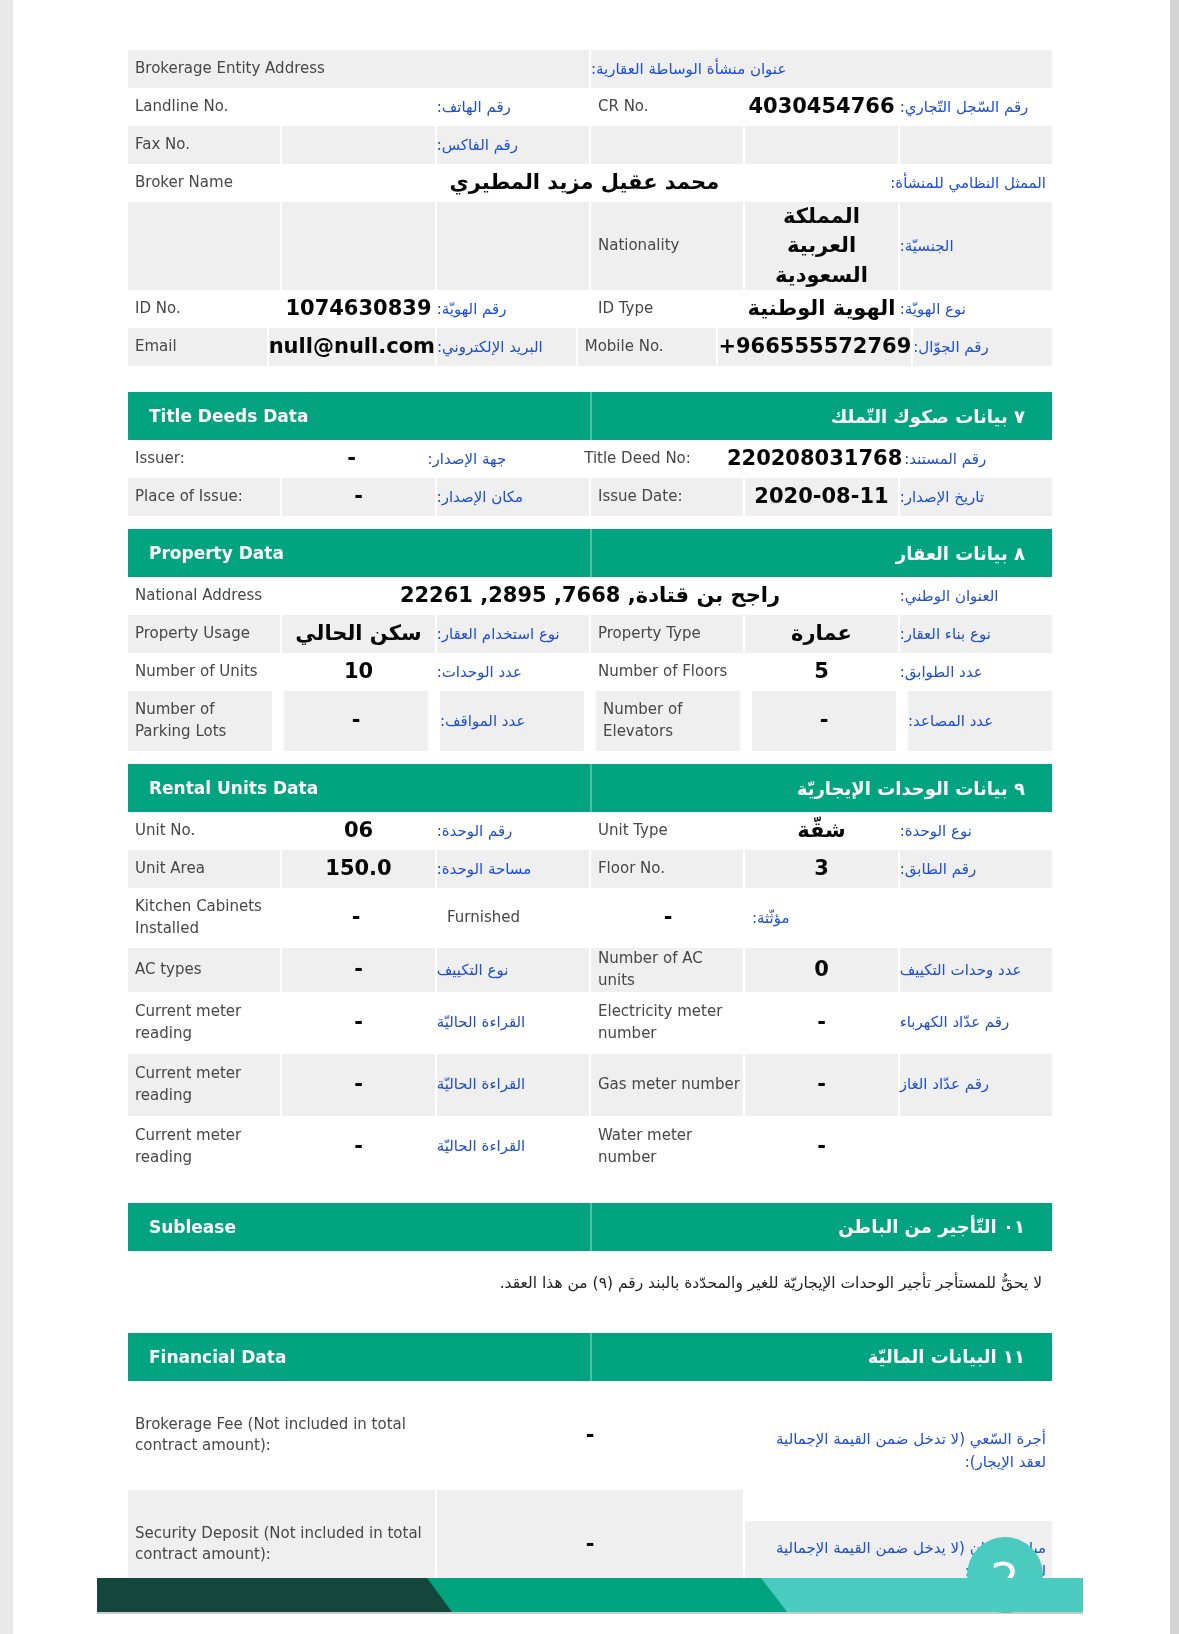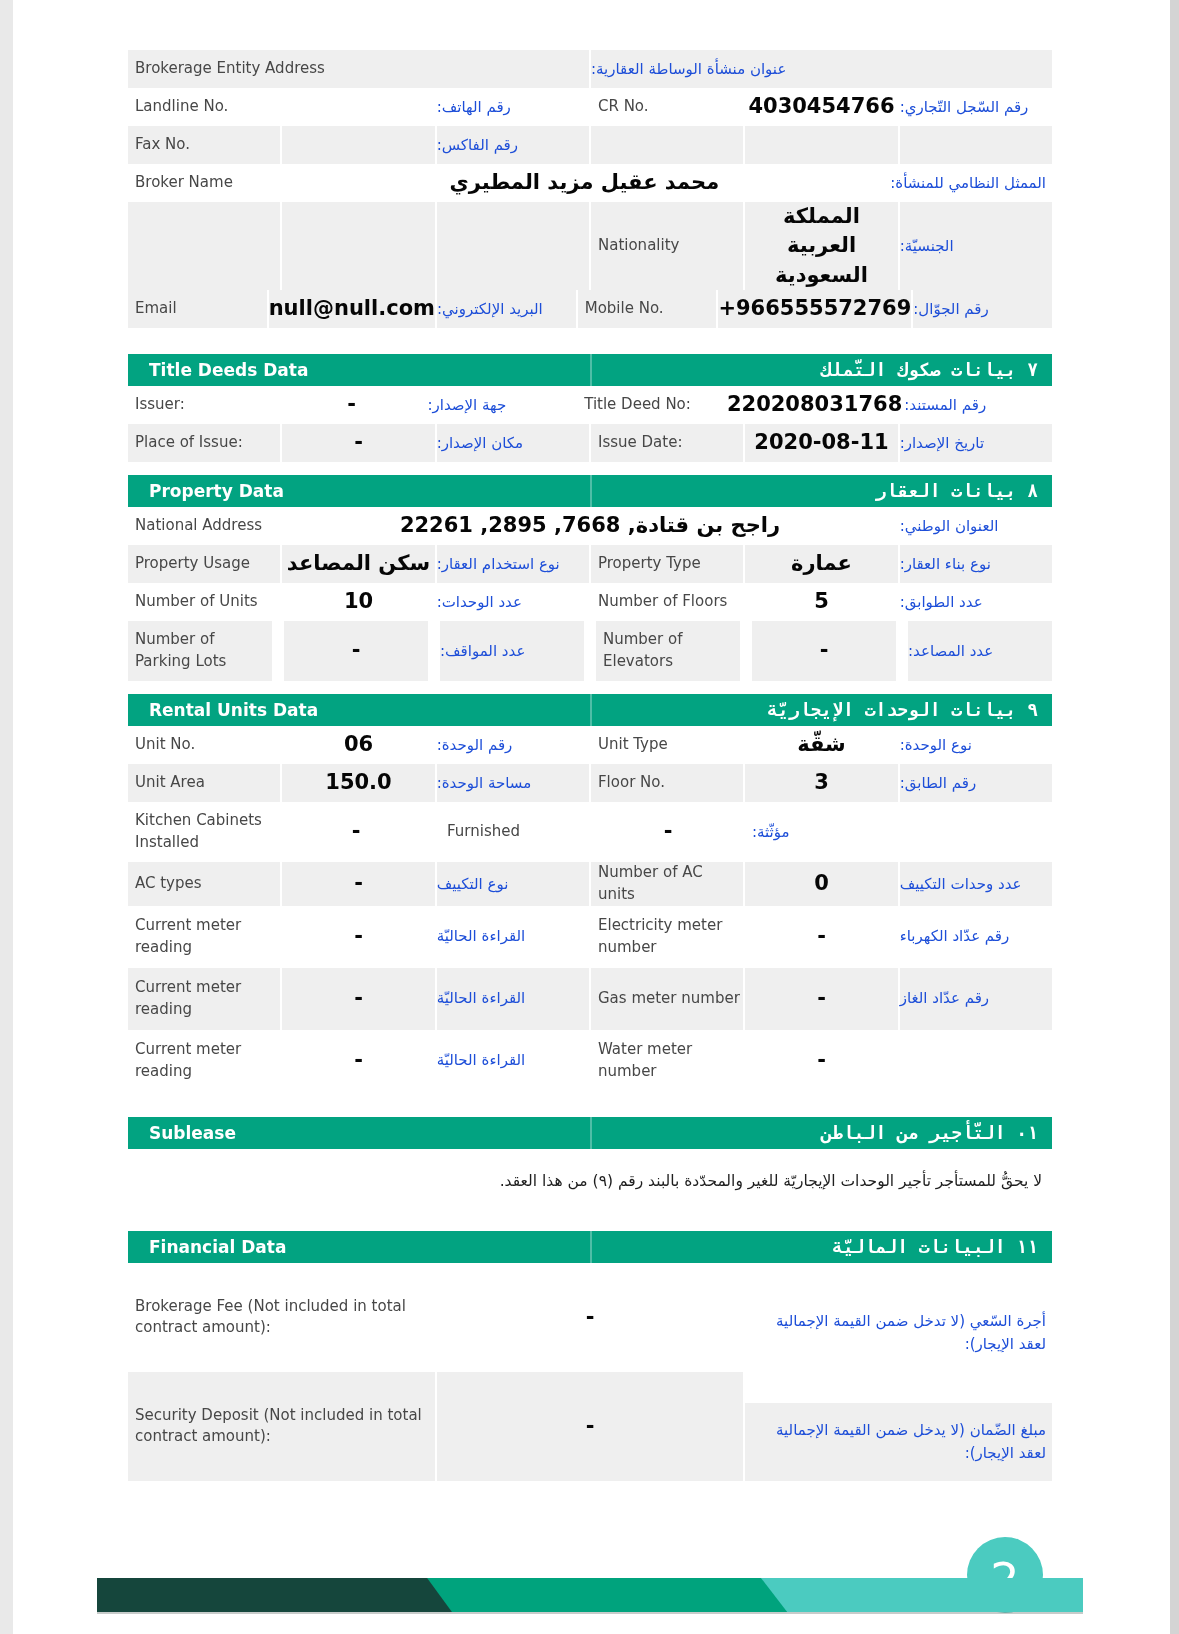--- a/index.html
+++ b/index.html
@@ -37,27 +37,27 @@
   .sp1-3{grid-column:1/4;}
   .sp4-6{grid-column:4/7;}
   .sp2-5{grid-column:2/6;}
   .sp1-2{grid-column:1/3;}
   .sp3-4{grid-column:3/5;}
   .sp5-6{grid-column:5/7;margin-top:31px;}
   .nowrap{white-space:nowrap;}
 
   
   .sec-h{
-    position:relative;height:32px;background:#02a381;
+    position:relative;height:48px;background:#02a381;
     display:flex;align-items:center;justify-content:space-between;
     color:#ffffff;font-weight:bold;
   }
   .sec-h .divider{position:absolute;left:50%;top:0;bottom:0;width:2px;background:rgba(255,255,255,0.30);}
   .h-en{padding-left:21px;font-size:17px;}
-  .h-ar{padding-right:14px;font-size:18px;direction:rtl;font-family:Liberation Mono, monospace;}
+  .h-ar{padding-right:27px;font-size:18px;direction:rtl;}
 
   .gap26{height:26px;} .gap13{height:13px;} .gap25{height:25px;} .gap38{height:38px;}
 
   .sublease-text{
     margin-top:21px;
     direction:rtl;text-align:right;
     padding-right:10px;
     font-size:15.5px;color:#1e1e1e;line-height:1.5;
   }
 
@@ -121,20 +121,28 @@
         <div class="cell ar nowrap">الممثل النظامي للمنشأة:</div>
       </div>
       <div class="row gray h62">
         <div class="cell"></div>
         <div class="cell"></div>
         <div class="cell"></div>
         <div class="cell en">Nationality</div>
         <div class="cell val">المملكة العربية السعودية</div>
         <div class="cell ar">الجنسيّة:</div>
       </div>
+      <div class="row h38">
+        <div class="cell en">ID No.</div>
+        <div class="cell val">1074630839</div>
+        <div class="cell ar">رقم الهويّة:</div>
+        <div class="cell en">ID Type</div>
+        <div class="cell val">الهوية الوطنية</div>
+        <div class="cell ar">نوع الهويّة:</div>
+      </div>
       <div class="row gray h38">
         <div class="cell en">Email</div>
         <div class="cell val">null@null.com</div>
         <div class="cell ar">البريد الإلكتروني:</div>
         <div class="cell en">Mobile No.</div>
         <div class="cell val">+966555572769</div>
         <div class="cell ar">رقم الجوّال:</div>
       </div>
     </div>
 
@@ -172,21 +180,21 @@
         <span class="divider"></span>
         <span class="h-ar">٨ بيانات العقار</span>
       </div>
       <div class="row h38">
         <div class="cell en">National Address</div>
         <div class="cell val sp2-5" dir="rtl">راجح بن قتادة, 7668, 2895, 22261</div>
         <div class="cell ar">العنوان الوطني:</div>
       </div>
       <div class="row gray h38">
         <div class="cell en">Property Usage</div>
-        <div class="cell val">سكن المصاعد</div>
+        <div class="cell val">سكن الحالي</div>
         <div class="cell ar">نوع استخدام العقار:</div>
         <div class="cell en">Property Type</div>
         <div class="cell val">عمارة</div>
         <div class="cell ar">نوع بناء العقار:</div>
       </div>
       <div class="row h38">
         <div class="cell en">Number of Units</div>
         <div class="cell val">10</div>
         <div class="cell ar">عدد الوحدات:</div>
         <div class="cell en">Number of Floors</div>

